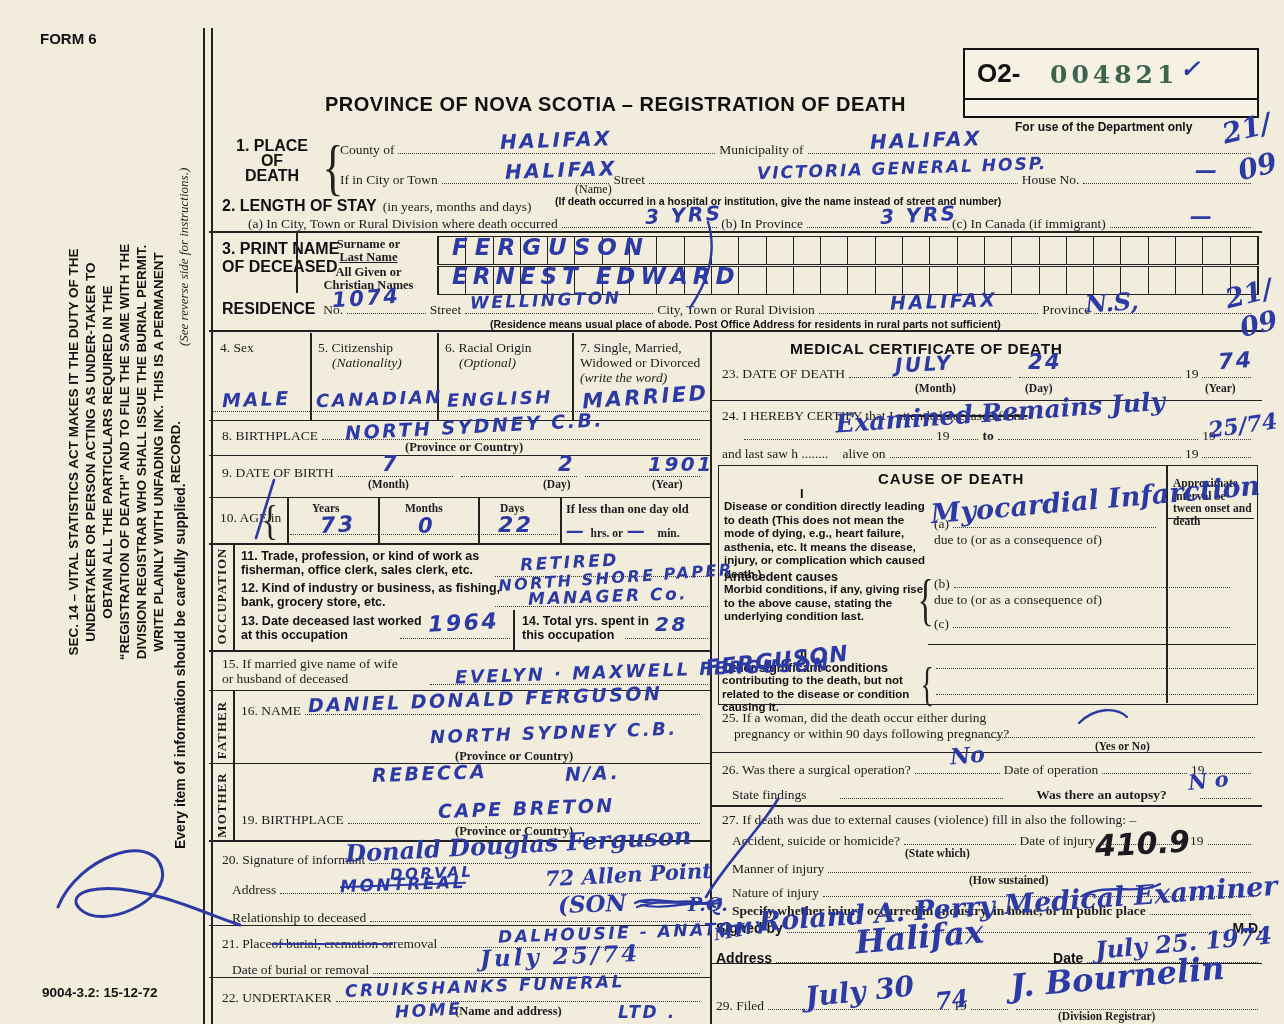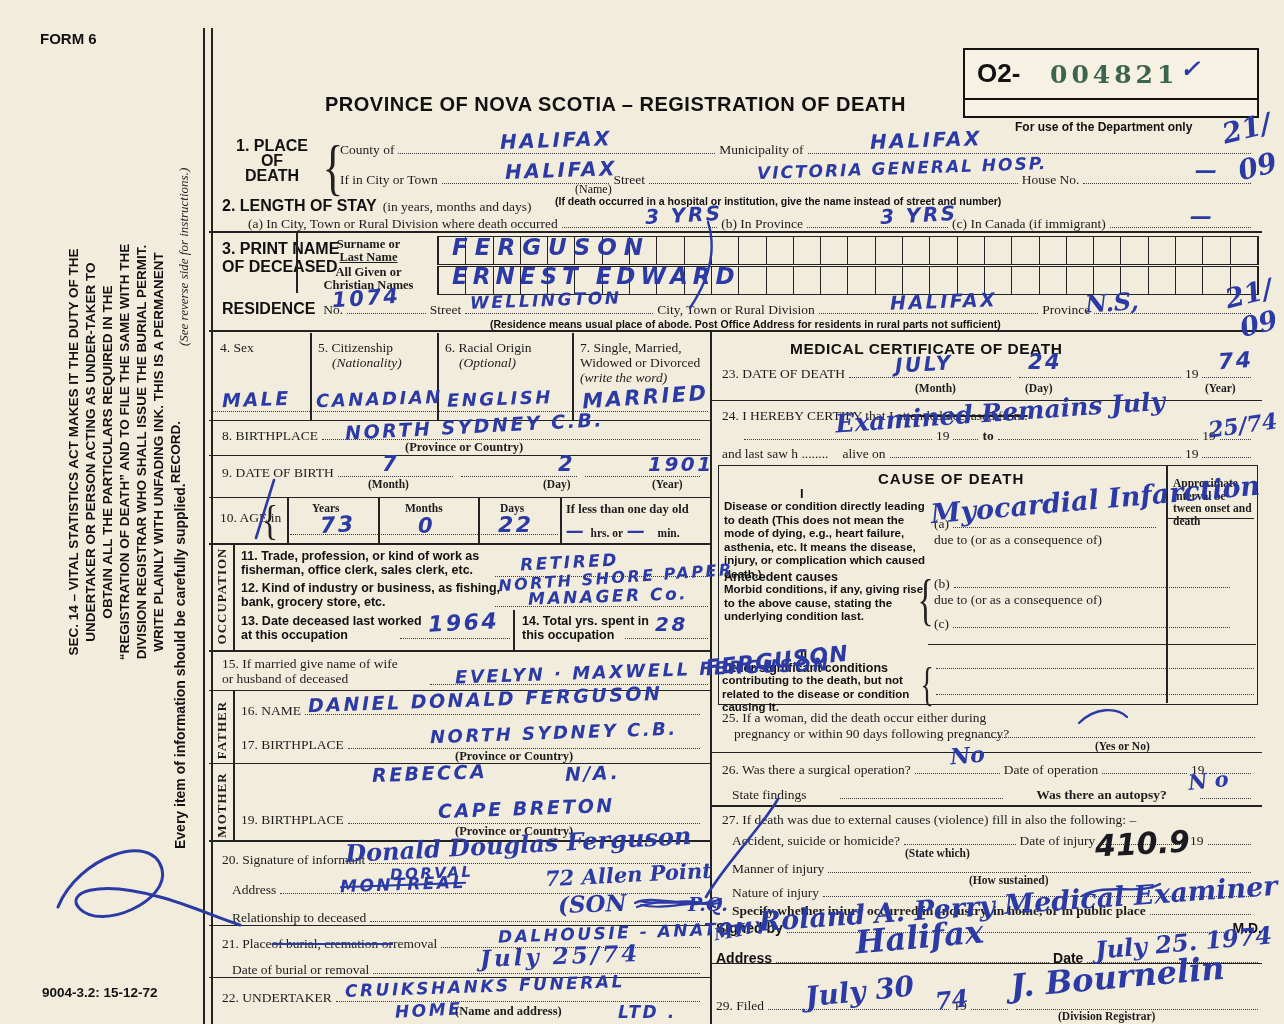--- a/index.html
+++ b/index.html
@@ -249,24 +249,20 @@
   <div class="abs hline thin" style="left:209px;top:690px;width:501px;"></div>
 
   <div class="abs vline thin" style="left:233px;top:690px;height:73px;width:1.5px;"></div>
   <div class="abs serif b rot" style="left:180px;top:722px;width:84px;transform:rotate(-90deg);font-size:13px;letter-spacing:1px;text-align:center;">FATHER</div>
   <div class="abs fl serif" style="left:241px;top:703px;width:463px;">
     <span class="nw">16. NAME</span>
       <span class="dl"></span>
   </div>
   <div class="abs hw" style="left:308px;top:688px;font-size:19px;transform:rotate(-2deg);">DANIEL   DONALD FERGUSON</div>
   <div class="abs hline thin" style="left:233px;top:727px;width:477px;background:transparent;"></div>
-  <div class="abs fl serif" style="left:241px;top:737px;width:463px;">
-    <span class="nw">17. BIRTHPLACE</span>
-      <span class="dl"></span>
-  </div>
   <div class="abs hw" style="left:430px;top:722px;font-size:18px;transform:rotate(-2deg);">NORTH  SYDNEY   C.B.</div>
   <div class="abs serif b" style="left:455px;top:749px;font-size:12.5px;">(Province or Country)</div>
   <div class="abs hline thin" style="left:209px;top:763px;width:501px;"></div>
 
   <div class="abs vline thin" style="left:233px;top:763px;height:77px;width:1.5px;"></div>
   <div class="abs serif b rot" style="left:178px;top:797px;width:88px;transform:rotate(-90deg);font-size:13px;letter-spacing:1px;text-align:center;">MOTHER</div>
   <div class="abs hw" style="left:372px;top:762px;font-size:19px;transform:rotate(-2deg);">REBECCA</div>
   <div class="abs hw" style="left:565px;top:762px;font-size:19px;transform:rotate(-2deg);">N/A.</div>
   <div class="abs hline thin" style="left:233px;top:800px;width:477px;background:transparent;"></div>
   <div class="abs fl serif" style="left:241px;top:812px;width:463px;">

